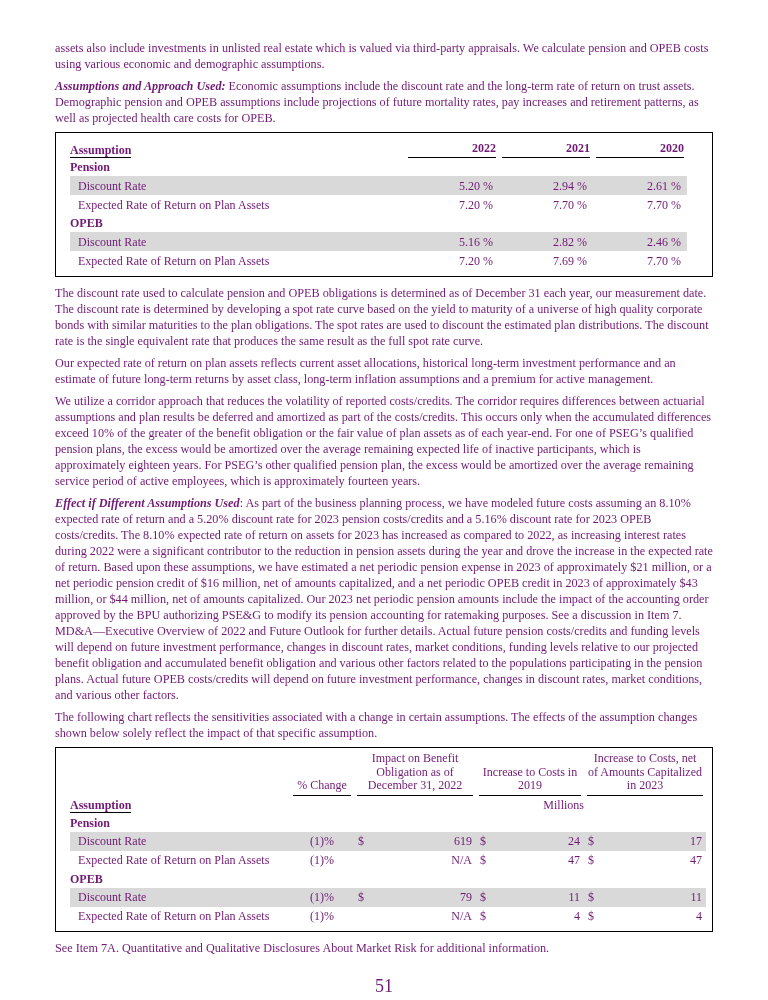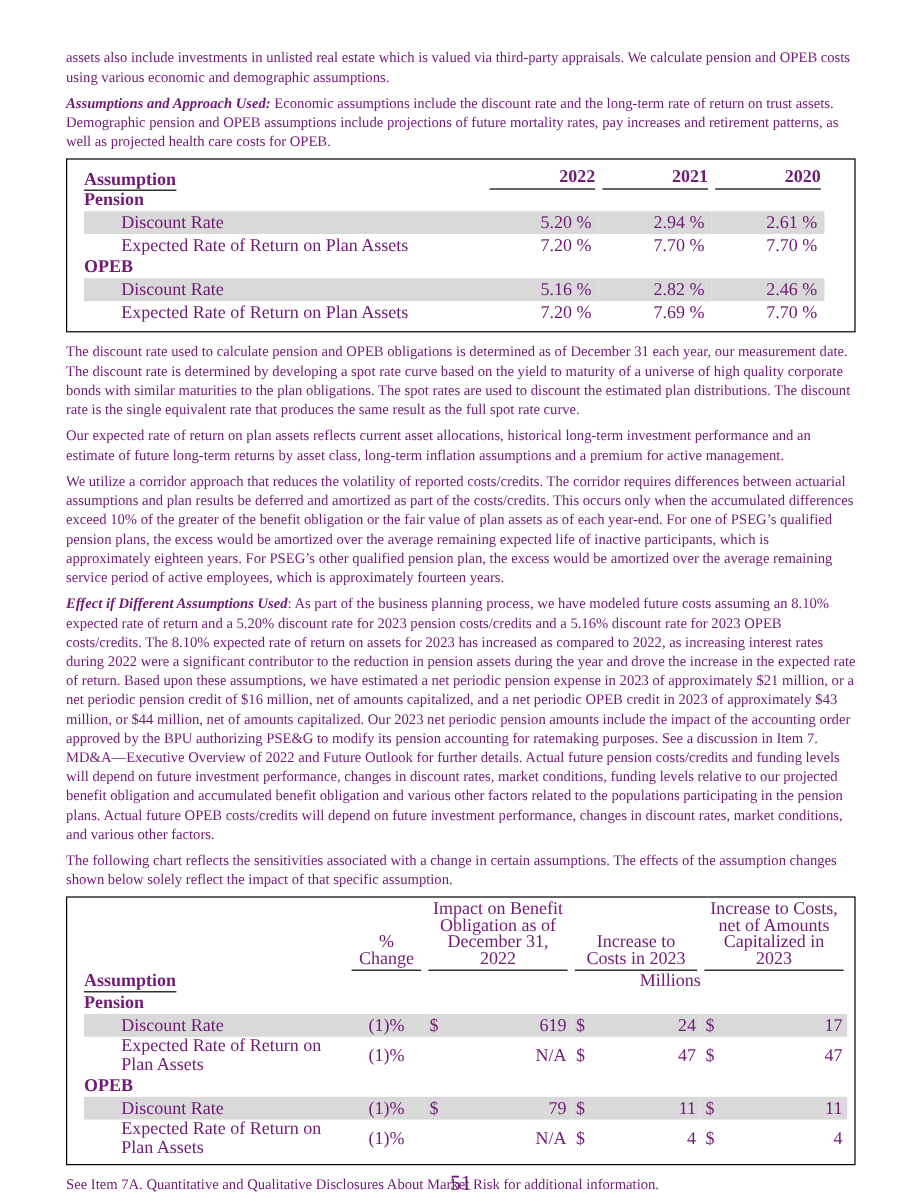--- a/index.html
+++ b/index.html
@@ -13,26 +13,26 @@
   }
   p { margin:0 0 6px 0; }
   .lead-bi { font-weight:bold; font-style:italic; }
 
   
   .tbl-box { border:1.5px solid #000; margin:2px 0 8px 0; background:#fff; }
   .tbl-box table { width:100%; border-collapse:collapse; table-layout:fixed; }
   #table1-box { padding:4px 25px 6px 14px; }
   #table2-box { padding:3px 6px 5px 14px; }
 
-  td, th { font-size:15px; }
+  td, th { font-size:12px; }
   tr.section td { font-weight:bold; height:18px; vertical-align:middle; }
   tr.data { height:19px; }
   tr.data td { vertical-align:middle; }
   tr.shaded td { background:#d9d9d9; }
-  .indent { padding-left:31px; }
+  .indent { padding-left:8px; }
   .u-bold { font-weight:bold; border-bottom:1px solid #000; padding-bottom:0px; }
 
   
   #table1 col.c-label { width:auto; }
   #table1 col.c-num { width:94px; }
   #table1 tr.hdr { height:21px; }
   #table1 th { vertical-align:bottom; font-weight:bold; }
   #table1 .hdr-assumption { vertical-align:bottom; text-align:left; }
   #table1 .yr { border-bottom:1.5px solid #000; margin:0 3px; text-align:right; padding-bottom:1px; font-weight:bold; }
   #table1 td.num { text-align:right; padding-right:6px; }
@@ -139,21 +139,21 @@
       <tbody>
           <tr class="hdr">
         <th></th>
         <th>
               <div class="hdr-line">% Change</div>
             </th>
         <th>
               <div class="hdr-line">Impact on Benefit Obligation as of December 31, 2022</div>
             </th>
         <th>
-              <div class="hdr-line">Increase to Costs in 2023</div>
+              <div class="hdr-line">Increase to Costs in 2019</div>
             </th>
         <th>
               <div class="hdr-line">Increase to Costs, net of Amounts Capitalized in 2023</div>
             </th>
       </tr>
       <tr class="units-row">
         <td><span class="u-bold">Assumption</span></td>
         <td></td>
         <td></td>
         <td class="millions">Millions</td>

